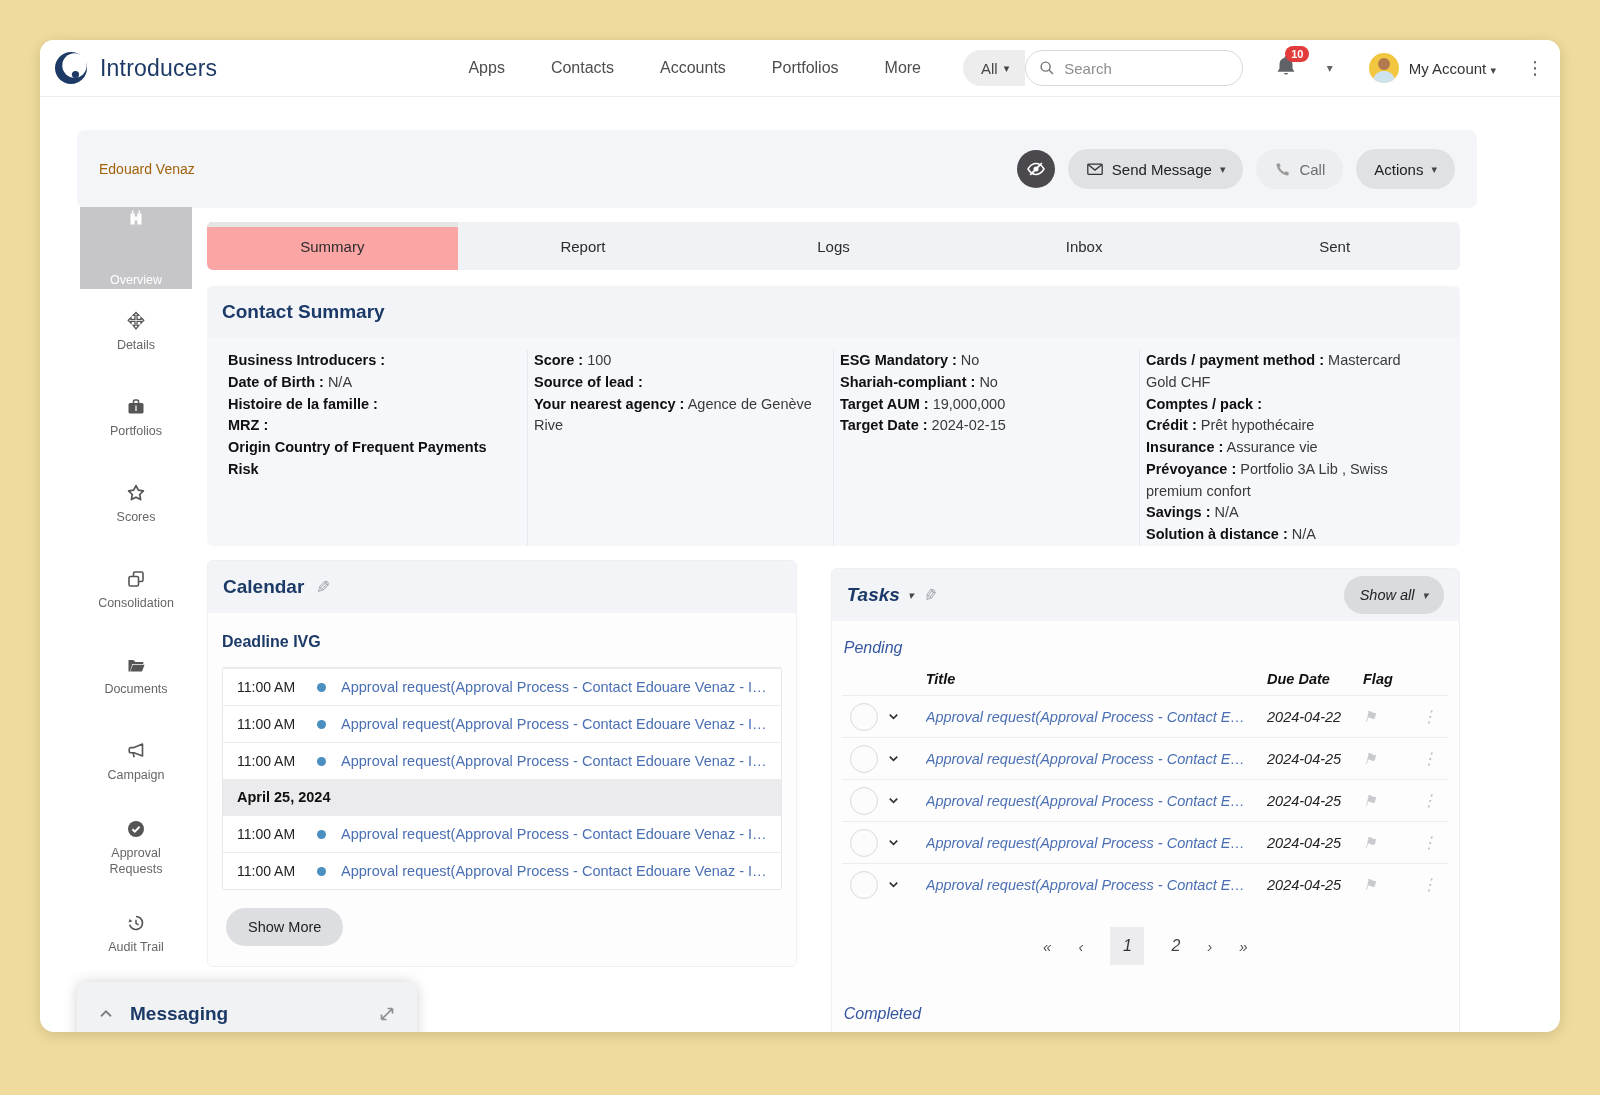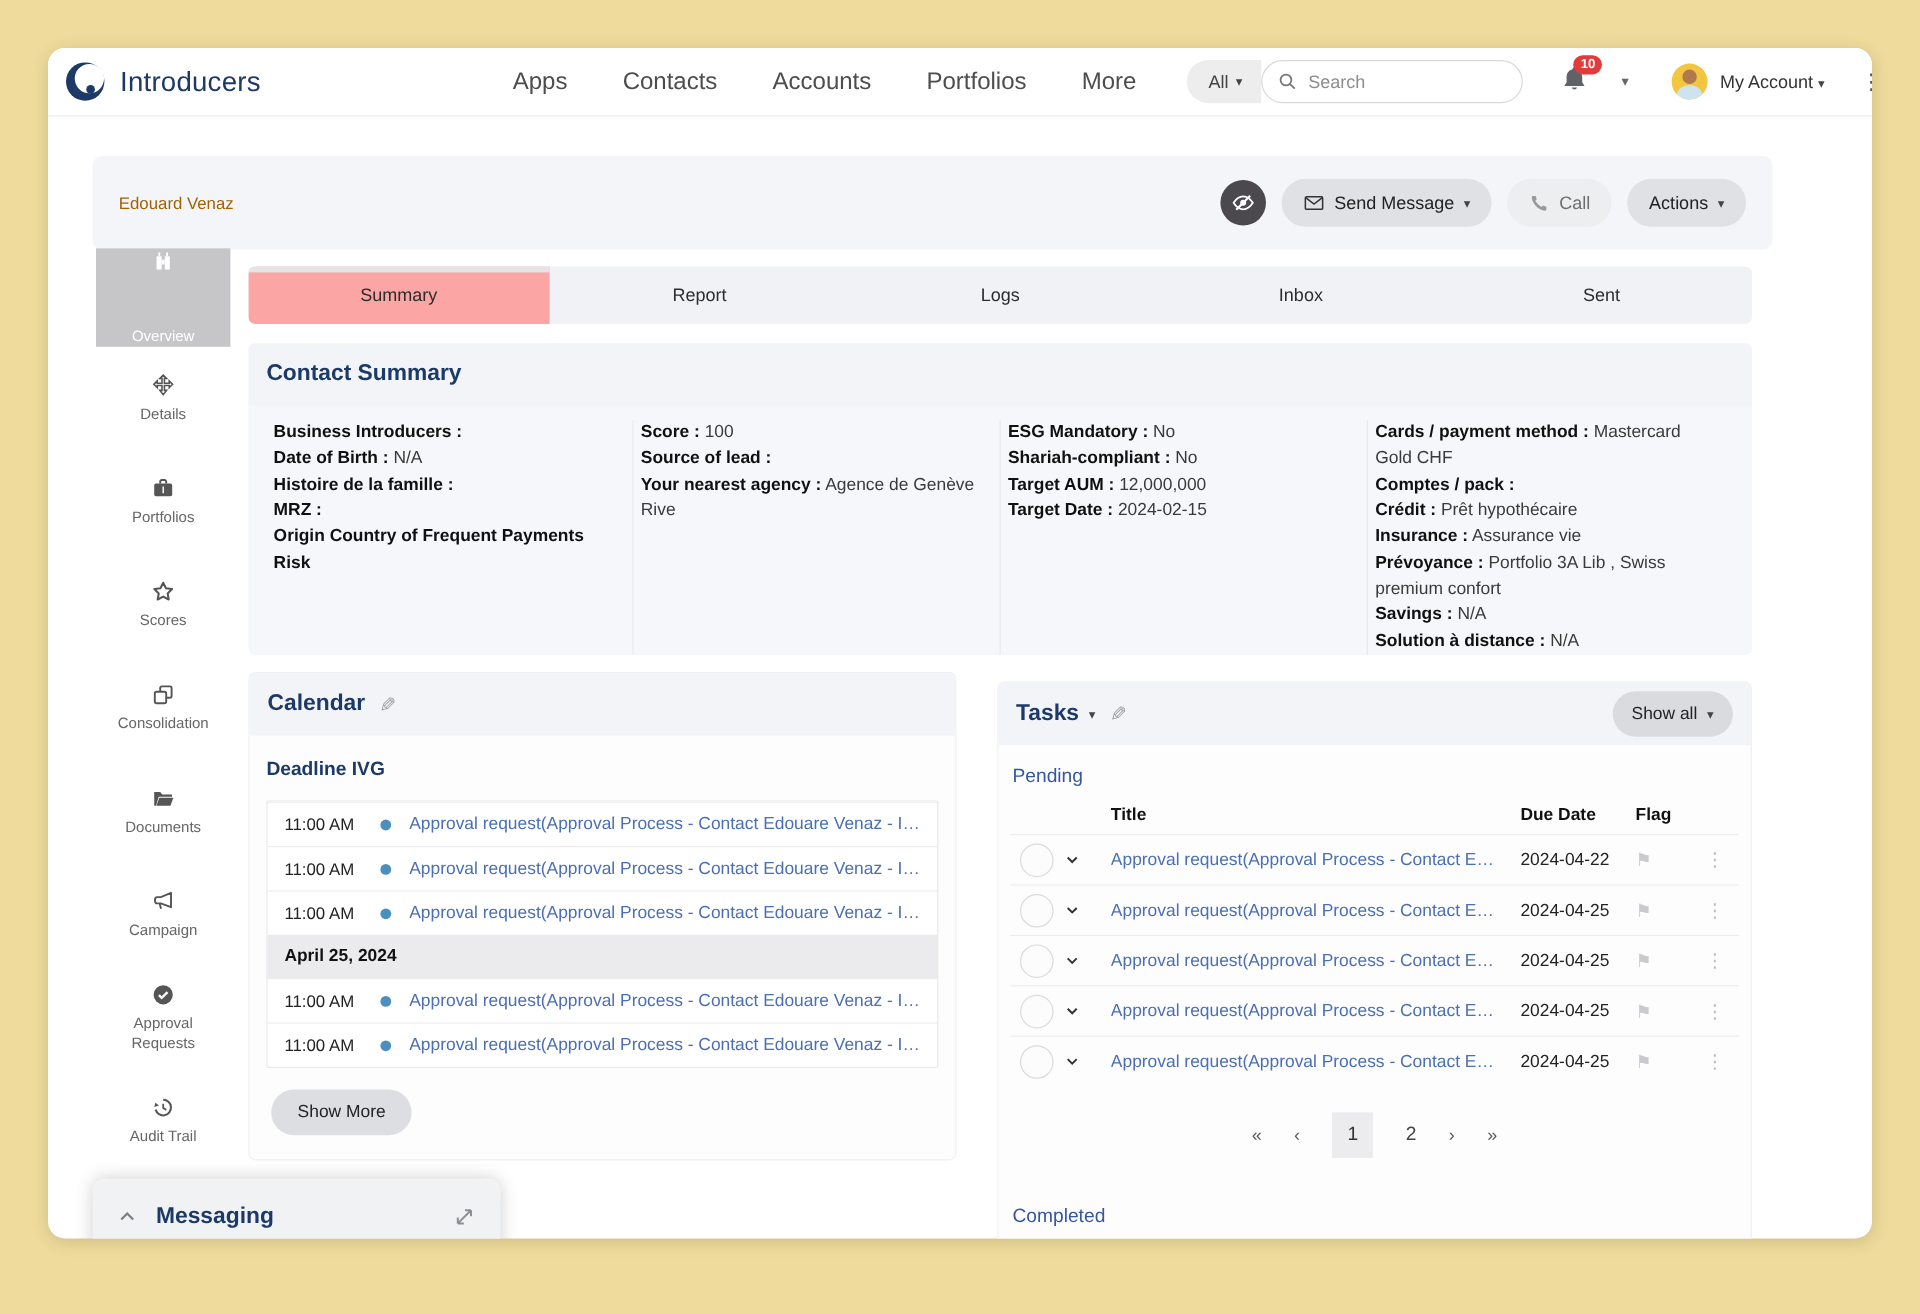--- a/index.html
+++ b/index.html
@@ -18,21 +18,21 @@
   }
   
   .navbar {
     position: absolute; top: 0; left: 0; right: 0; height: 57px;
     background: #fff; border-bottom: 1px solid #ececec;
     display: flex; align-items: center; padding: 0 16px 0 12px;
   }
   .brand { display: flex; align-items: center; gap: 8px; width: 225px; }
   .brand-text { font-size: 23px; color: #1d3a66; letter-spacing: .2px; }
   .nav-links { display: flex; gap: 46px; margin-left: 210px; }
-  .nav-link { font-size: 20px; color: #4d4d4d; cursor: pointer; white-space: nowrap; }
+  .nav-link { font-size: 16px; color: #4d4d4d; cursor: pointer; white-space: nowrap; }
   .search-group { display: flex; align-items: center; margin-left: 42px; }
   .scope-pill {
     background: #ededee; border-radius: 18px 0 0 18px; height: 36px;
     display: flex; align-items: center; gap: 6px; padding: 0 16px 0 18px;
     font-size: 15px; color: #444;
   }
   .search-box {
     width: 218px; height: 36px; background: #fff; border: 1px solid #d9d9d9;
     border-radius: 18px; display: flex; align-items: center; padding: 0 12px; gap: 8px;
   }
@@ -125,21 +125,21 @@
   .cal-link {
     font-size: 14.5px; color: #4a6fb3; white-space: nowrap; overflow: hidden;
     text-overflow: ellipsis; cursor: pointer;
   }
   .show-more {
     margin: 18px 0 4px 4px; display: inline-flex; align-items: center;
     background: #dcdee1; border-radius: 19px; height: 38px; padding: 0 22px;
     font-size: 14.5px; color: #222;
   }
   
-  .tasks-panel { width: 652px; margin-top: 8px; min-height: 480px; }
+  .tasks-panel { width: 652px; margin-top: 8px; min-height: 480px; font-style: italic; }
   .tasks-head { justify-content: flex-start; }
   .tasks-title-wrap { display: flex; align-items: center; }
   .show-all {
     margin-left: auto; background: #d9dbde; height: 38px; border-radius: 19px;
     display: flex; align-items: center; gap: 8px; padding: 0 16px; font-size: 14.5px; color: #222;
   }
   .tasks-body { padding: 10px 10px 16px; }
   .tasks-section-label { font-size: 16px; color: #35579f; margin: 8px 0 10px; padding-left: 2px; }
   .task-grid-head, .task-row {
     display: grid; grid-template-columns: 44px 40px 1fr 96px 58px 28px;
@@ -390,21 +390,21 @@
           <div class="field"><span class="fl">Origin Country of Frequent Payments Risk</span> <span class="fv"></span></div>
         </div>
         <div class="sum-col">
           <div class="field"><span class="fl">Score :</span> <span class="fv">100</span></div>
           <div class="field"><span class="fl">Source of lead :</span> <span class="fv"></span></div>
           <div class="field"><span class="fl">Your nearest agency :</span> <span class="fv">Agence de Genève Rive</span></div>
         </div>
         <div class="sum-col">
           <div class="field"><span class="fl">ESG Mandatory :</span> <span class="fv">No</span></div>
           <div class="field"><span class="fl">Shariah-compliant :</span> <span class="fv">No</span></div>
-          <div class="field"><span class="fl">Target AUM :</span> <span class="fv">12,000,000</span></div>
+          <div class="field"><span class="fl">Target AUM :</span> <span class="fv">19,000,000</span></div>
           <div class="field"><span class="fl">Target Date :</span> <span class="fv">2024-02-15</span></div>
         </div>
         <div class="sum-col">
           <div class="field"><span class="fl">Cards / payment method :</span> <span class="fv">Mastercard Gold CHF</span></div>
           <div class="field"><span class="fl">Comptes / pack :</span> <span class="fv"></span></div>
           <div class="field"><span class="fl">Crédit :</span> <span class="fv">Prêt hypothécaire</span></div>
           <div class="field"><span class="fl">Insurance :</span> <span class="fv">Assurance vie</span></div>
           <div class="field"><span class="fl">Prévoyance :</span> <span class="fv">Portfolio 3A Lib , Swiss premium confort</span></div>
           <div class="field"><span class="fl">Savings :</span> <span class="fv">N/A</span></div>
           <div class="field"><span class="fl">Solution à distance :</span> <span class="fv">N/A</span></div>

